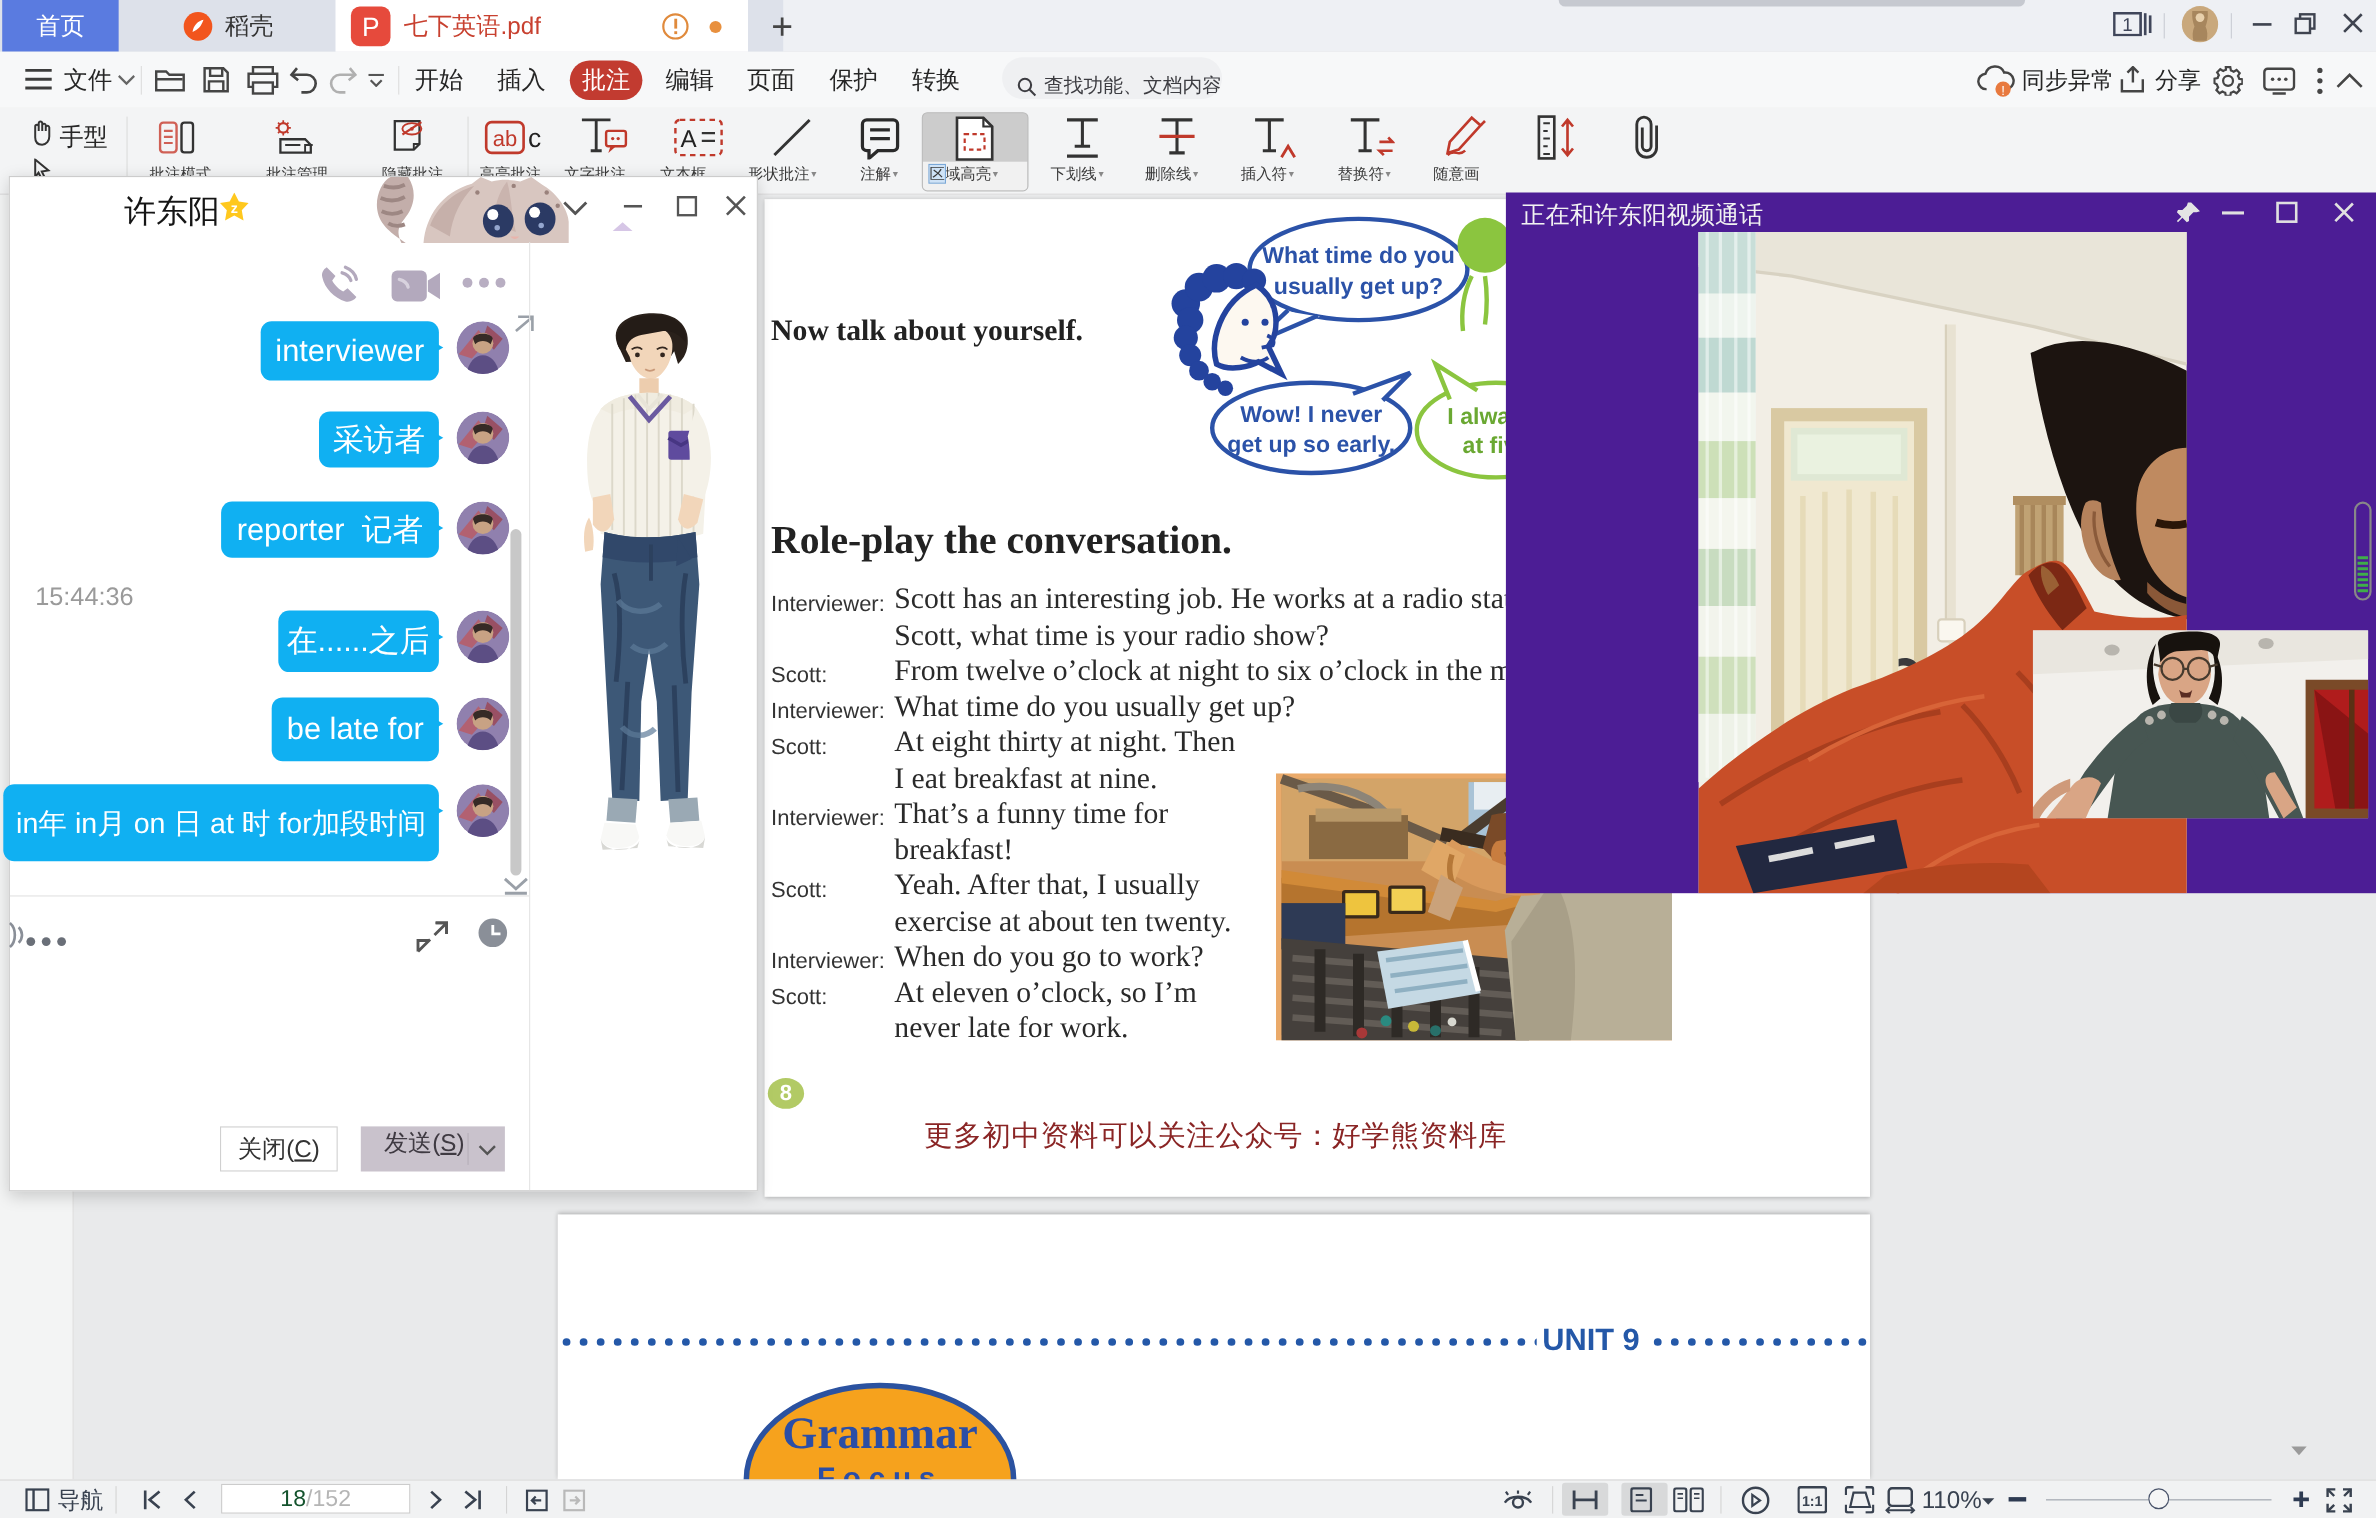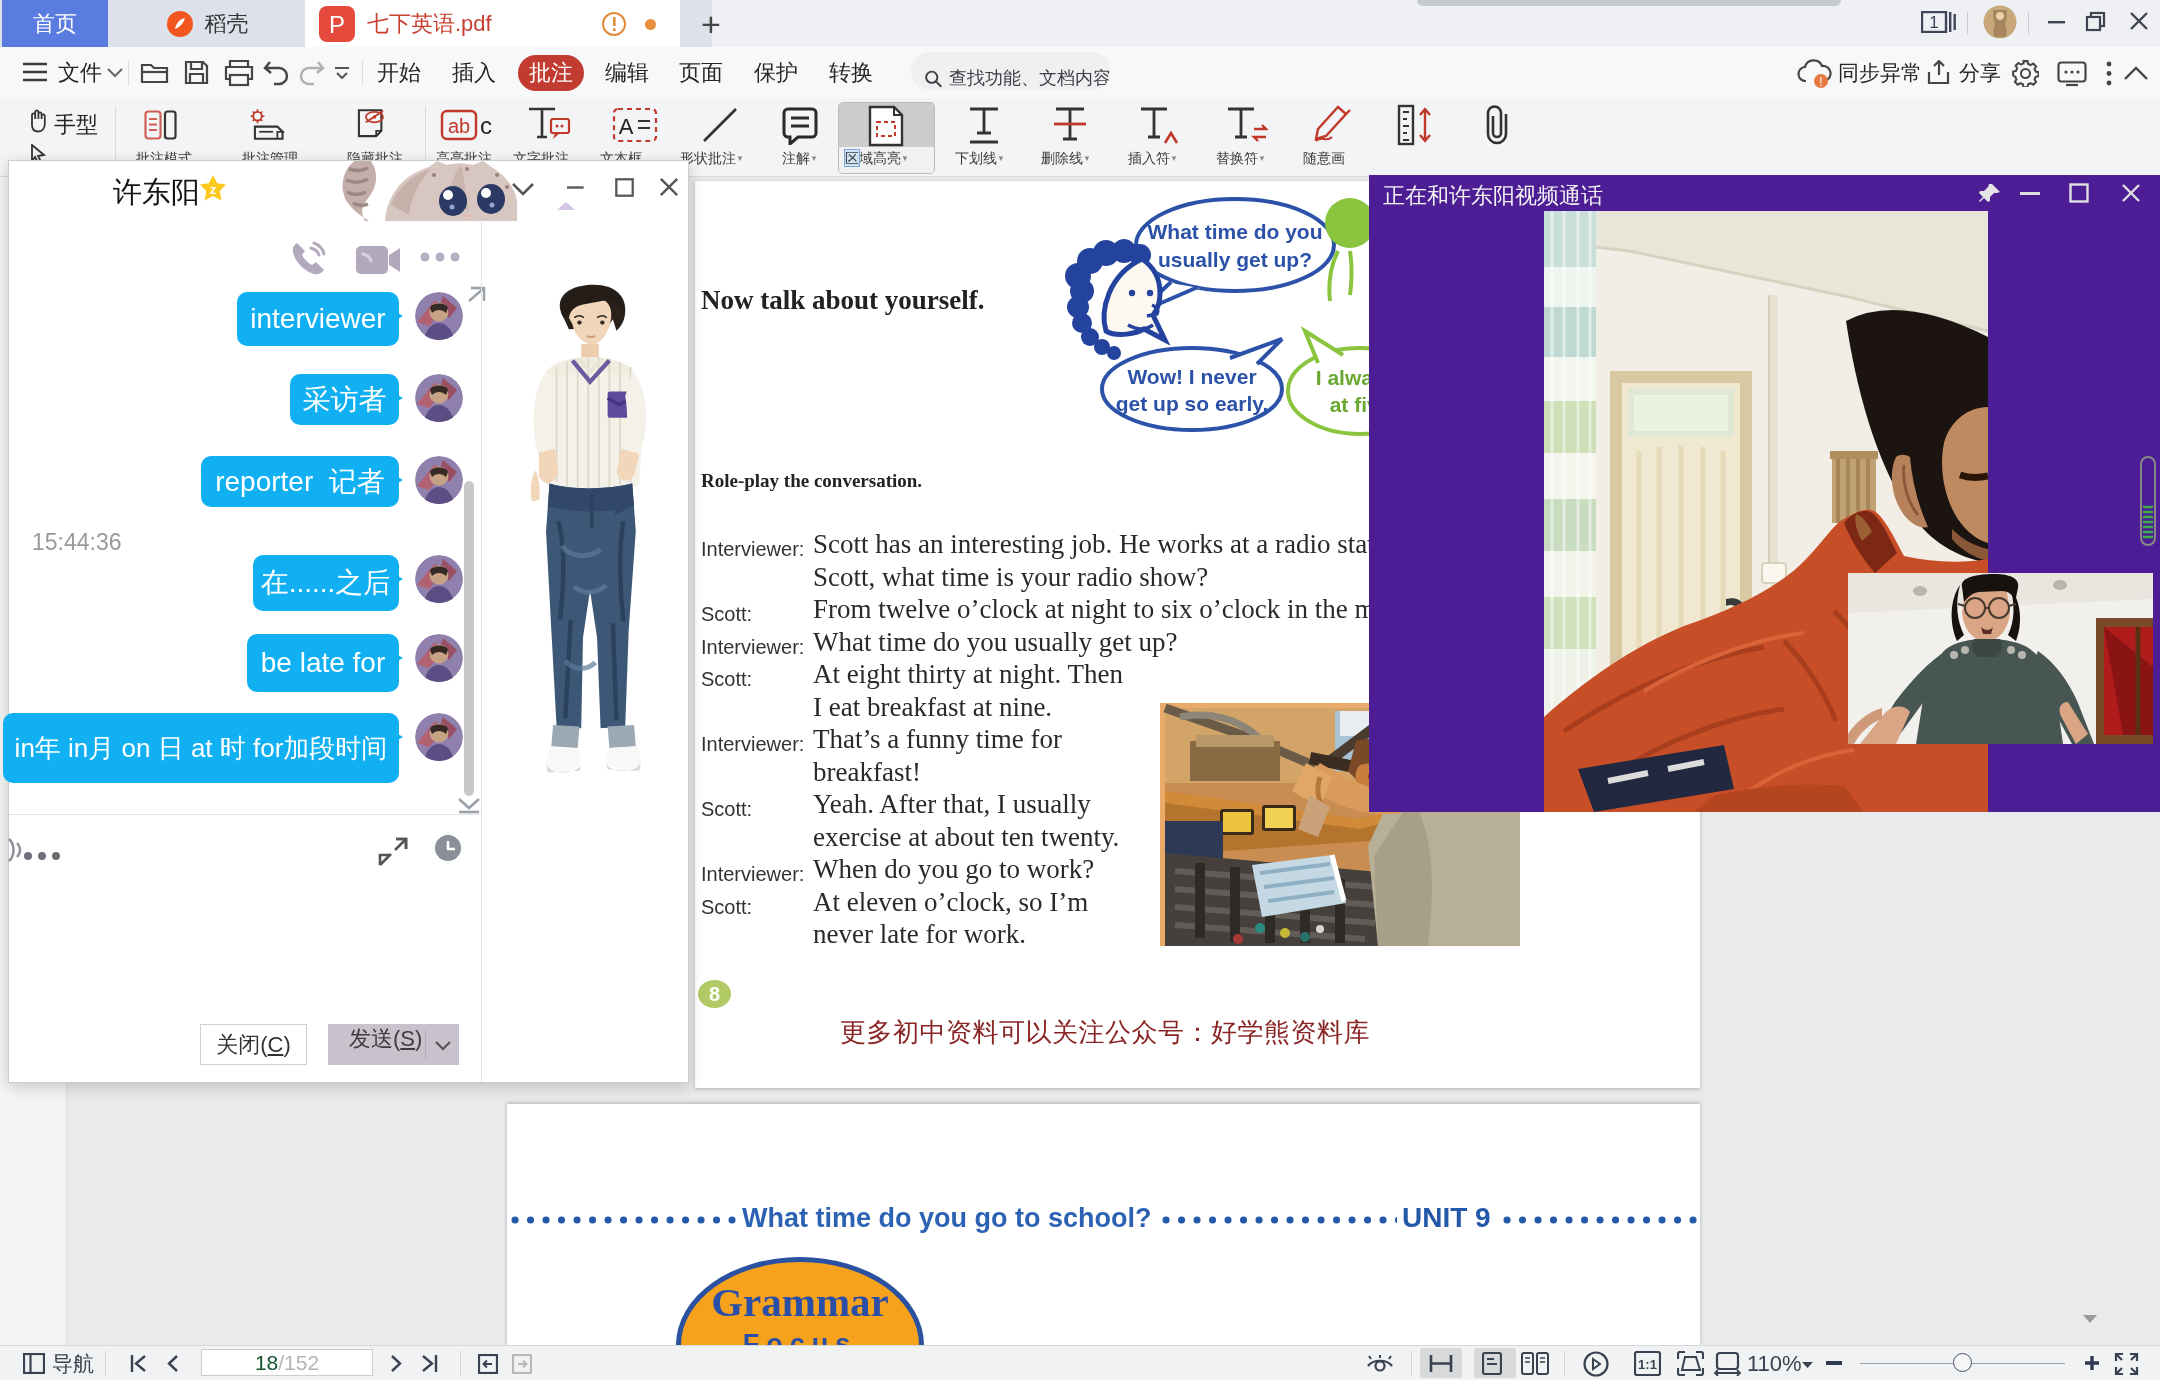--- a/index.html
+++ b/index.html
@@ -43,21 +43,21 @@
 
 #video{left:1369px;top:139px;width:791px;height:637px;background:#4c1d95;margin-top:36px;}
 #vtitle{position:absolute;left:14px;top:6px;color:#f2f2f2;font-size:22px;}
 </style></head>
 <body>
 
 <div class="abs" id="docarea"></div>
 <div class="abs" id="leftrail"></div>
 <div class="abs" id="page1">
  <div class="abs serif" style="left:6px;top:104px;font-size:27px;font-weight:bold;color:#222">Now talk about yourself.</div>
- <div class="abs serif" style="left:6px;top:289px;font-size:19px;font-weight:bold;color:#222">Role-play the conversation.</div>
+ <div class="abs serif" style="left:6px;top:289px;font-size:36px;font-weight:bold;color:#222">Role-play the conversation.</div>
 
  <svg class="abs" style="left:355px;top:10px" width="460" height="260" viewBox="0 0 460 260">
   <g stroke="#2b52a8" stroke-width="4" fill="none">
    <ellipse cx="185" cy="54" rx="99" ry="46" fill="#fff"></ellipse>
    <path d="M120 92 L88 122 L150 97 Z" fill="#fff" stroke="none"></path>
    <path d="M121 91 L88 122 L148 96"></path>
   </g>
   <text x="185" y="48" font-size="21" fill="#2b52a8" text-anchor="middle" font-family="Liberation Sans" font-weight="bold">What time do you</text>
   <text x="185" y="76" font-size="21" fill="#2b52a8" text-anchor="middle" font-family="Liberation Sans" font-weight="bold">usually get up?</text>
 
@@ -163,21 +163,20 @@
   <path d="M160 74c-4 12-2 24 4 32" stroke="#b57838" stroke-width="5" fill="none"></path>
   <path d="M150 92l-12 34 20 8 12-30z" fill="#caa27a"></path>
  </svg>
  <div class="abs" style="left:3px;top:799px;width:33px;height:28px;border-radius:50%;background:#b2ca65;color:#fff;font-weight:bold;font-size:20px;display:flex;align-items:center;justify-content:center">8</div>
  <div class="abs serif" style="left:145px;top:834px;font-size:26px;color:#8a2525;letter-spacing:0.5px">更多初中资料可以关注公众号：好学熊资料库</div>
 </div>
 <div class="abs" id="page2">
  <svg class="abs" style="left:0;top:108px" width="1193" height="16" viewBox="0 0 1193 16">
       <line x1="8" y1="8" x2="1193" y2="8" stroke="#2458a8" stroke-width="7" stroke-dasharray="0.1 15.4" stroke-linecap="round"></line>
     </svg>
- <div class="abs" style="left:231px;top:99px;font-size:27px;font-weight:bold;color:#2b62b4;background:#fff;padding:0 4px">What time do you go to school?</div>
  <div class="abs" style="left:890px;top:98px;font-size:28px;font-weight:bold;color:#2458a8;background:#fff;padding:0 5px">UNIT 9</div>
  <div class="abs" style="left:169px;top:153px;width:248px;height:176px;border-radius:50%;background:#f6a21d;border:5px solid #2b52a0;box-sizing:border-box"></div>
  <div class="abs serif" style="left:169px;top:174px;width:248px;text-align:center;font-size:41px;font-weight:bold;color:#2b4ea6">Grammar</div>
  <div class="abs" style="left:169px;top:225px;width:248px;text-align:center;font-size:27px;font-weight:bold;color:#2b4ea6;letter-spacing:7px">Focus</div>
 </div>
 
 <div class="abs" id="tabbar">
  <div class="tabsbg"></div>
  <div class="tab" id="tabhome">首页</div>
  <div class="tab" id="tabdk"><svg width="30" height="30" viewBox="0 0 30 30" style="margin-right:10px">

